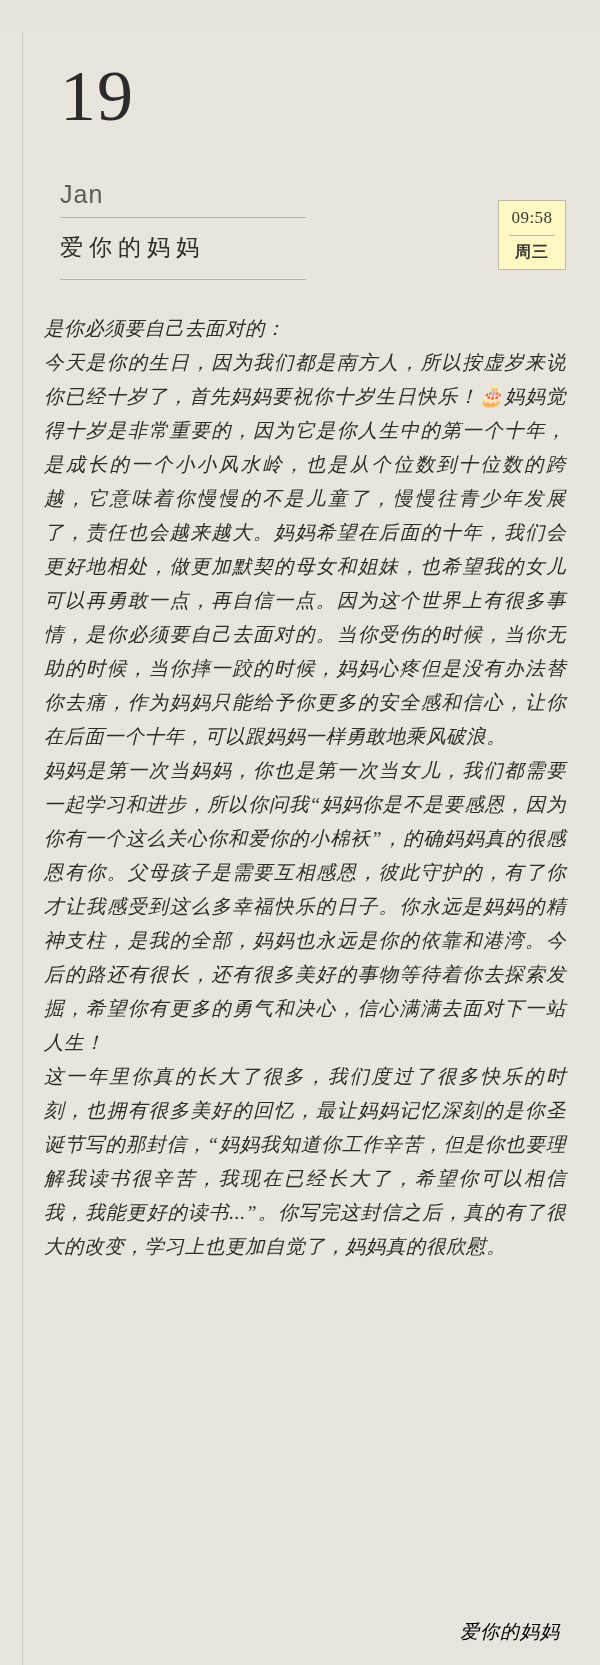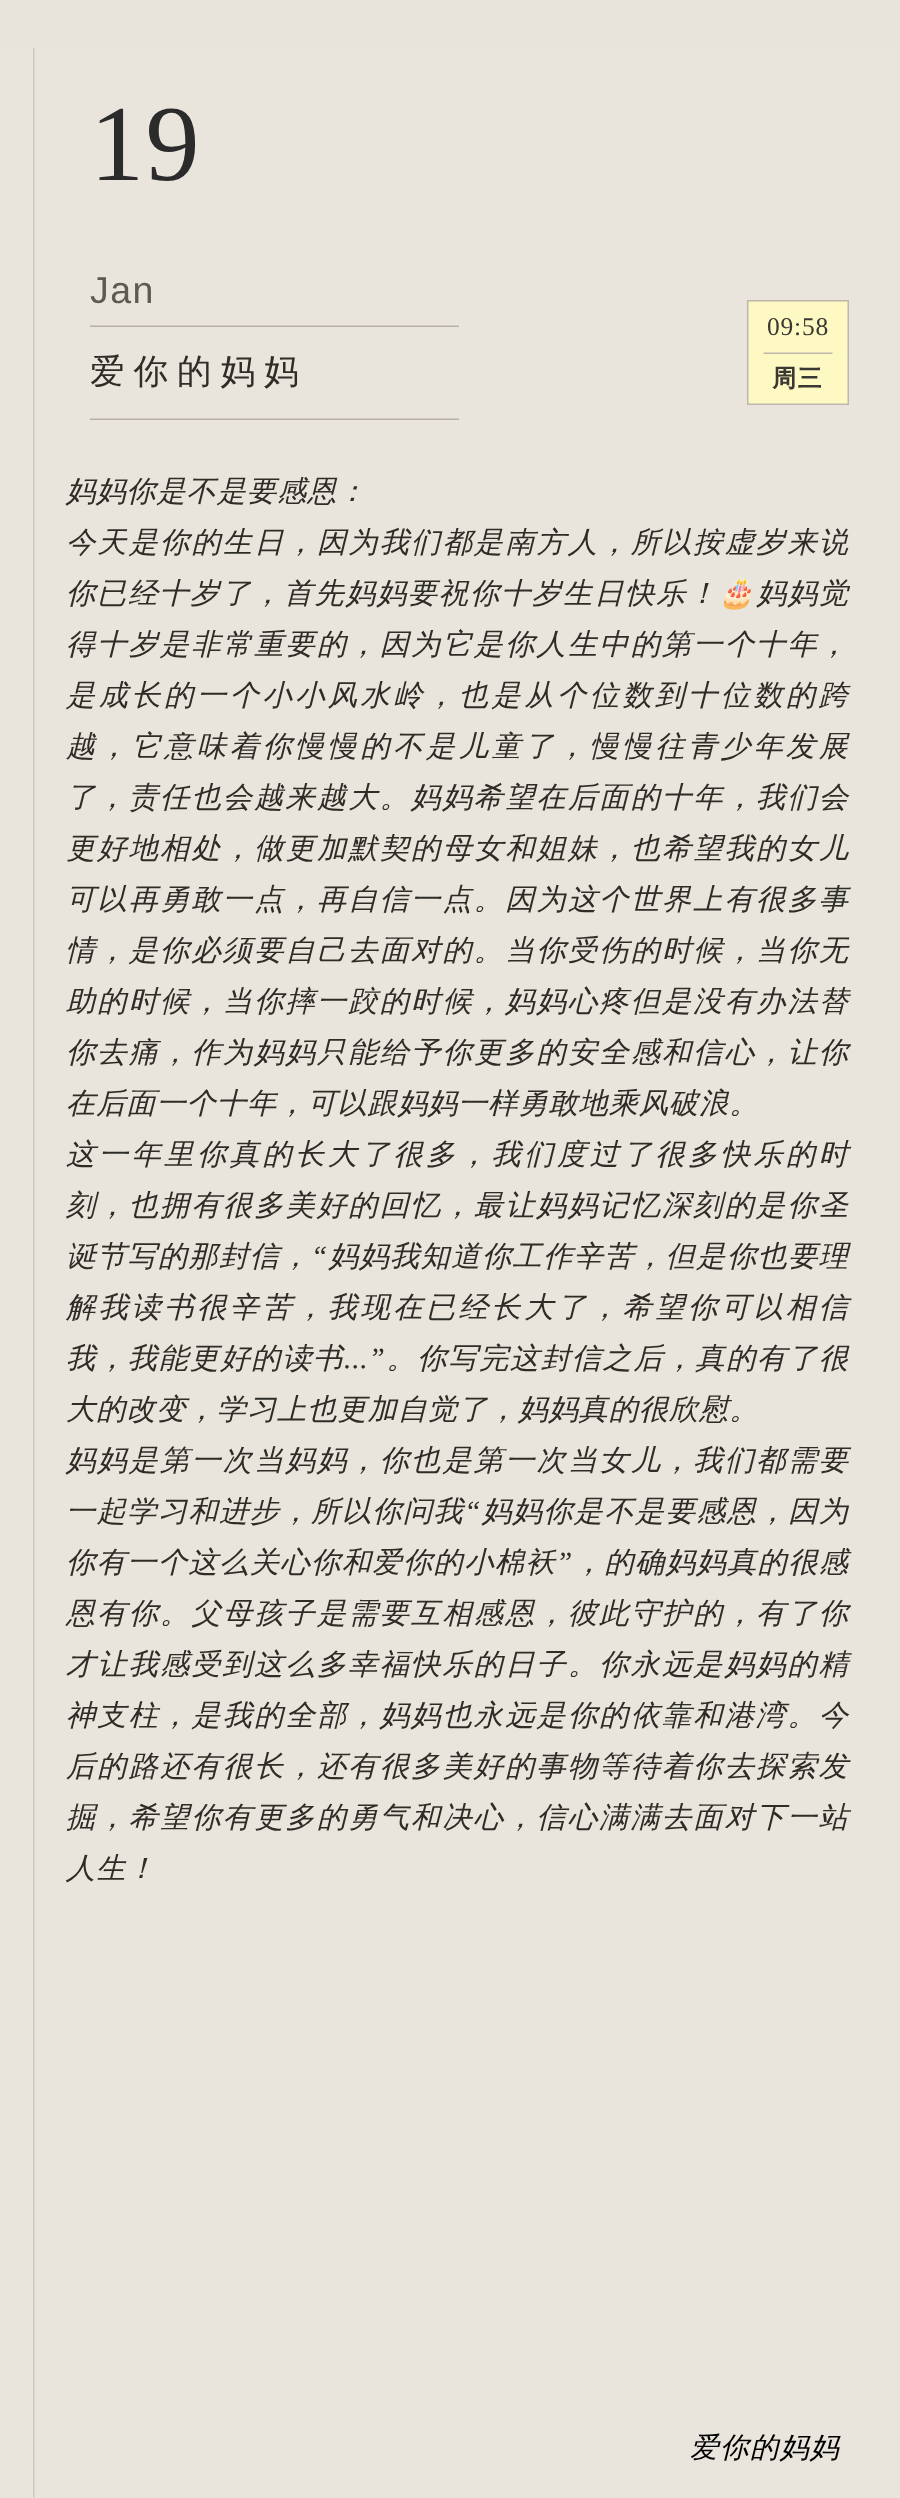--- a/index.html
+++ b/index.html
@@ -141,21 +141,21 @@
     <div class="rule-short2"></div>
   </div>
 
   <div class="time-box">
     <div class="tm">09:58</div>
     <div class="divider"></div>
     <div class="wd">周三</div>
   </div>
 
   <div class="letter">
-    <p>妈妈你是不是要感恩：</p>
+    <p>是你必须要自己去面对的：</p>
     <p>今天是你的生日，因为我们都是南方人，所以按虚岁来说你已经十岁了，首先妈妈要祝你十岁生日快乐！🎂妈妈觉得十岁是非常重要的，因为它是你人生中的第一个十年，是成长的一个小小风水岭，也是从个位数到十位数的跨越，它意味着你慢慢的不是儿童了，慢慢往青少年发展了，责任也会越来越大。妈妈希望在后面的十年，我们会更好地相处，做更加默契的母女和姐妹，也希望我的女儿可以再勇敢一点，再自信一点。因为这个世界上有很多事情，是你必须要自己去面对的。当你受伤的时候，当你无助的时候，当你摔一跤的时候，妈妈心疼但是没有办法替你去痛，作为妈妈只能给予你更多的安全感和信心，让你在后面一个十年，可以跟妈妈一样勇敢地乘风破浪。</p>
+    <p>妈妈是第一次当妈妈，你也是第一次当女儿，我们都需要一起学习和进步，所以你问我“妈妈你是不是要感恩，因为你有一个这么关心你和爱你的小棉袄”，的确妈妈真的很感恩有你。父母孩子是需要互相感恩，彼此守护的，有了你才让我感受到这么多幸福快乐的日子。你永远是妈妈的精神支柱，是我的全部，妈妈也永远是你的依靠和港湾。今后的路还有很长，还有很多美好的事物等待着你去探索发掘，希望你有更多的勇气和决心，信心满满去面对下一站人生！</p>
     <p>这一年里你真的长大了很多，我们度过了很多快乐的时刻，也拥有很多美好的回忆，最让妈妈记忆深刻的是你圣诞节写的那封信，“妈妈我知道你工作辛苦，但是你也要理解我读书很辛苦，我现在已经长大了，希望你可以相信我，我能更好的读书...”。你写完这封信之后，真的有了很大的改变，学习上也更加自觉了，妈妈真的很欣慰。</p>
-    <p>妈妈是第一次当妈妈，你也是第一次当女儿，我们都需要一起学习和进步，所以你问我“妈妈你是不是要感恩，因为你有一个这么关心你和爱你的小棉袄”，的确妈妈真的很感恩有你。父母孩子是需要互相感恩，彼此守护的，有了你才让我感受到这么多幸福快乐的日子。你永远是妈妈的精神支柱，是我的全部，妈妈也永远是你的依靠和港湾。今后的路还有很长，还有很多美好的事物等待着你去探索发掘，希望你有更多的勇气和决心，信心满满去面对下一站人生！</p>
   </div>
 
   <div class="signature">爱你的妈妈</div>
 
 </div>
 
 </body></html>

